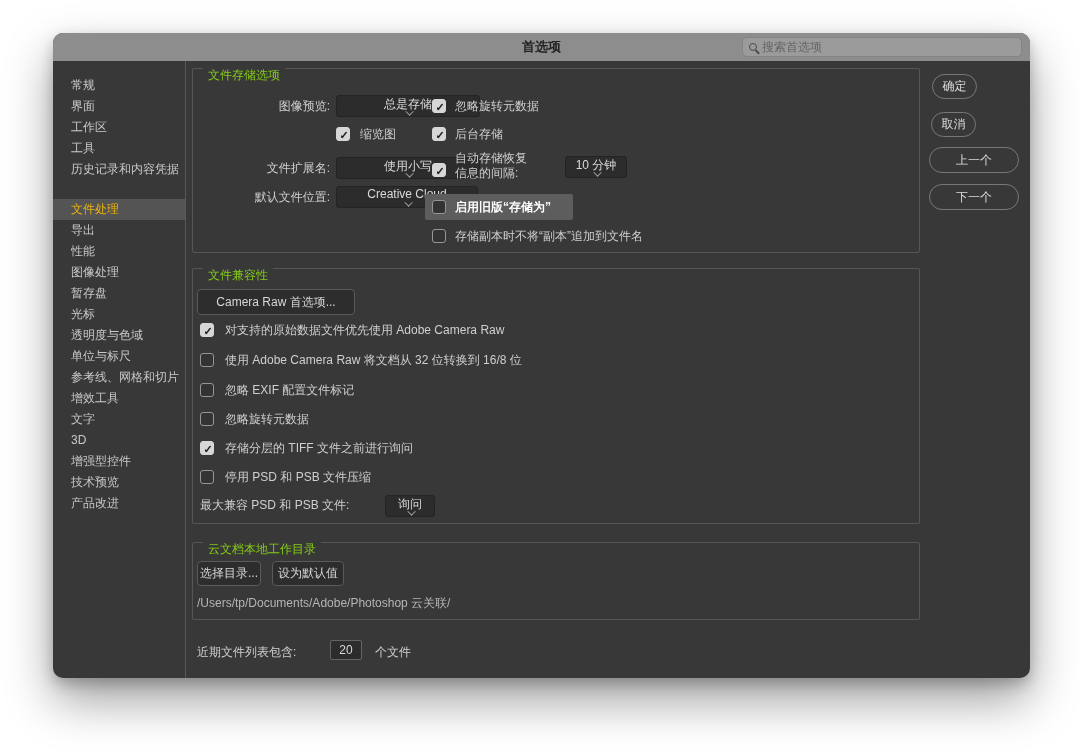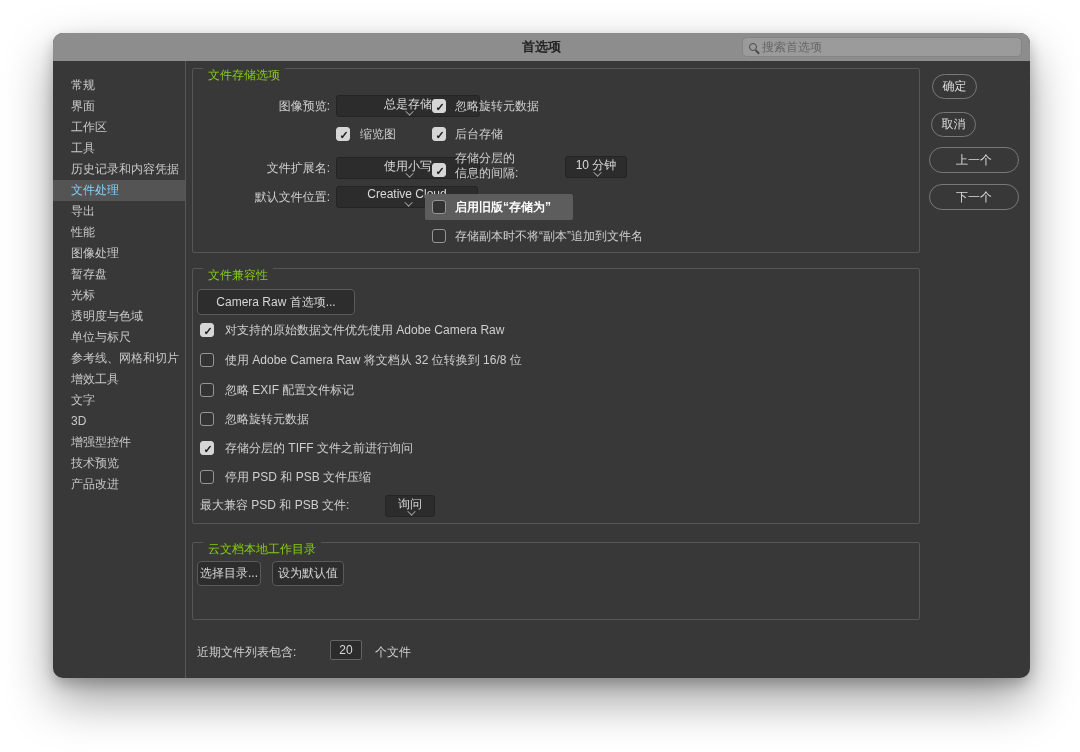--- a/index.html
+++ b/index.html
@@ -32,21 +32,21 @@
 
   
   .sidebar {
     position:absolute; left:0; top:28px; bottom:0; width:133px;
     border-right:1px solid #585858; padding-top:14px;
   }
   .side-item {
     height:21px; line-height:21px; padding-left:18px;
     font-size:12px; color:#c9c9c9; white-space:nowrap; cursor:default;
   }
-  .side-item.selected { background:#545454; color:#7dd3fc; }
+  .side-item.selected { background:#545454; color:#eab308;margin-top:19px; }
 
   
   .group {
     position:absolute; border:1px solid #565656; border-radius:2px;
   }
   .legend {
     position:absolute; font-size:12px; color:#84cc16; background:#383838;
     padding:0 5px; line-height:14px; white-space:nowrap;margin-top:7px;
   }
   .lbl { position:absolute; font-size:12px; color:#cfcfcf; white-space:nowrap; line-height:15px; }
@@ -137,21 +137,21 @@
   <div class="lbl" style="left:307px; top:94px;">缩览图</div>
   <span class="cb checked" style="left:379px; top:94px;"></span>
   <div class="lbl" style="left:402px; top:94px;">后台存储</div>
 
   <div class="lbl r" style="left:139px; top:128px; width:138px;">文件扩展名:</div>
   <div class="dropdown" style="left:283px; top:124px; width:144px;">
     <span class="val">使用小写</span>
     <span class="chev"></span>
   </div>
   <span class="cb checked" style="left:379px; top:130px;"></span>
-  <div class="lbl" style="left:402px; top:118px;">存储分层的</div>
+  <div class="lbl" style="left:402px; top:118px;">自动存储恢复</div>
   <div class="lbl" style="left:402px; top:133px;">信息的间隔:</div>
   <div class="dropdown" style="left:512px; top:123px; width:62px; padding:0 5px;">
     <span class="val">10 分钟</span>
     <span class="chev"></span>
   </div>
 
   <div class="lbl r" style="left:139px; top:157px; width:138px;">默认文件位置:</div>
   <div class="dropdown" style="left:283px; top:153px; width:142px;">
     <span class="val">Creative Cloud</span>
     <span class="chev"></span>
@@ -190,20 +190,21 @@
   <div class="dropdown" style="left:332px; top:462px; width:50px; padding:0 5px;">
     <span class="val">询问</span>
     <span class="chev"></span>
   </div>
 
   <div class="group" style="left:139px; top:509px; width:728px; height:78px;"></div>
   <div class="legend" style="left:150px; top:502px;">云文档本地工作目录</div>
 
   <button class="dk-btn" style="left:144px; top:528px; width:64px; height:25px;">选择目录...</button>
   <button class="dk-btn" style="left:219px; top:528px; width:72px; height:25px;">设为默认值</button>
+  <div class="path-text" style="left:144px; top:562px;">/Users/tp/Documents/Adobe/Photoshop 云关联/</div>
 
   <div class="lbl" style="left:144px; top:612px;">近期文件列表包含:</div>
   <input class="num-input" style="left: 277px; top: 607px;" value="20">
   <div class="lbl" style="left:322px; top:612px;">个文件</div>
 
   <button class="pill-btn" style="left:879px; top:41px; width:45px; height:25px;">确定</button>
   <button class="pill-btn" style="left:878px; top:79px; width:45px; height:25px;">取消</button>
   <button class="pill-btn" style="left:876px; top:114px; width:90px; height:26px;">上一个</button>
   <button class="pill-btn" style="left:876px; top:151px; width:90px; height:26px;">下一个</button>
 

